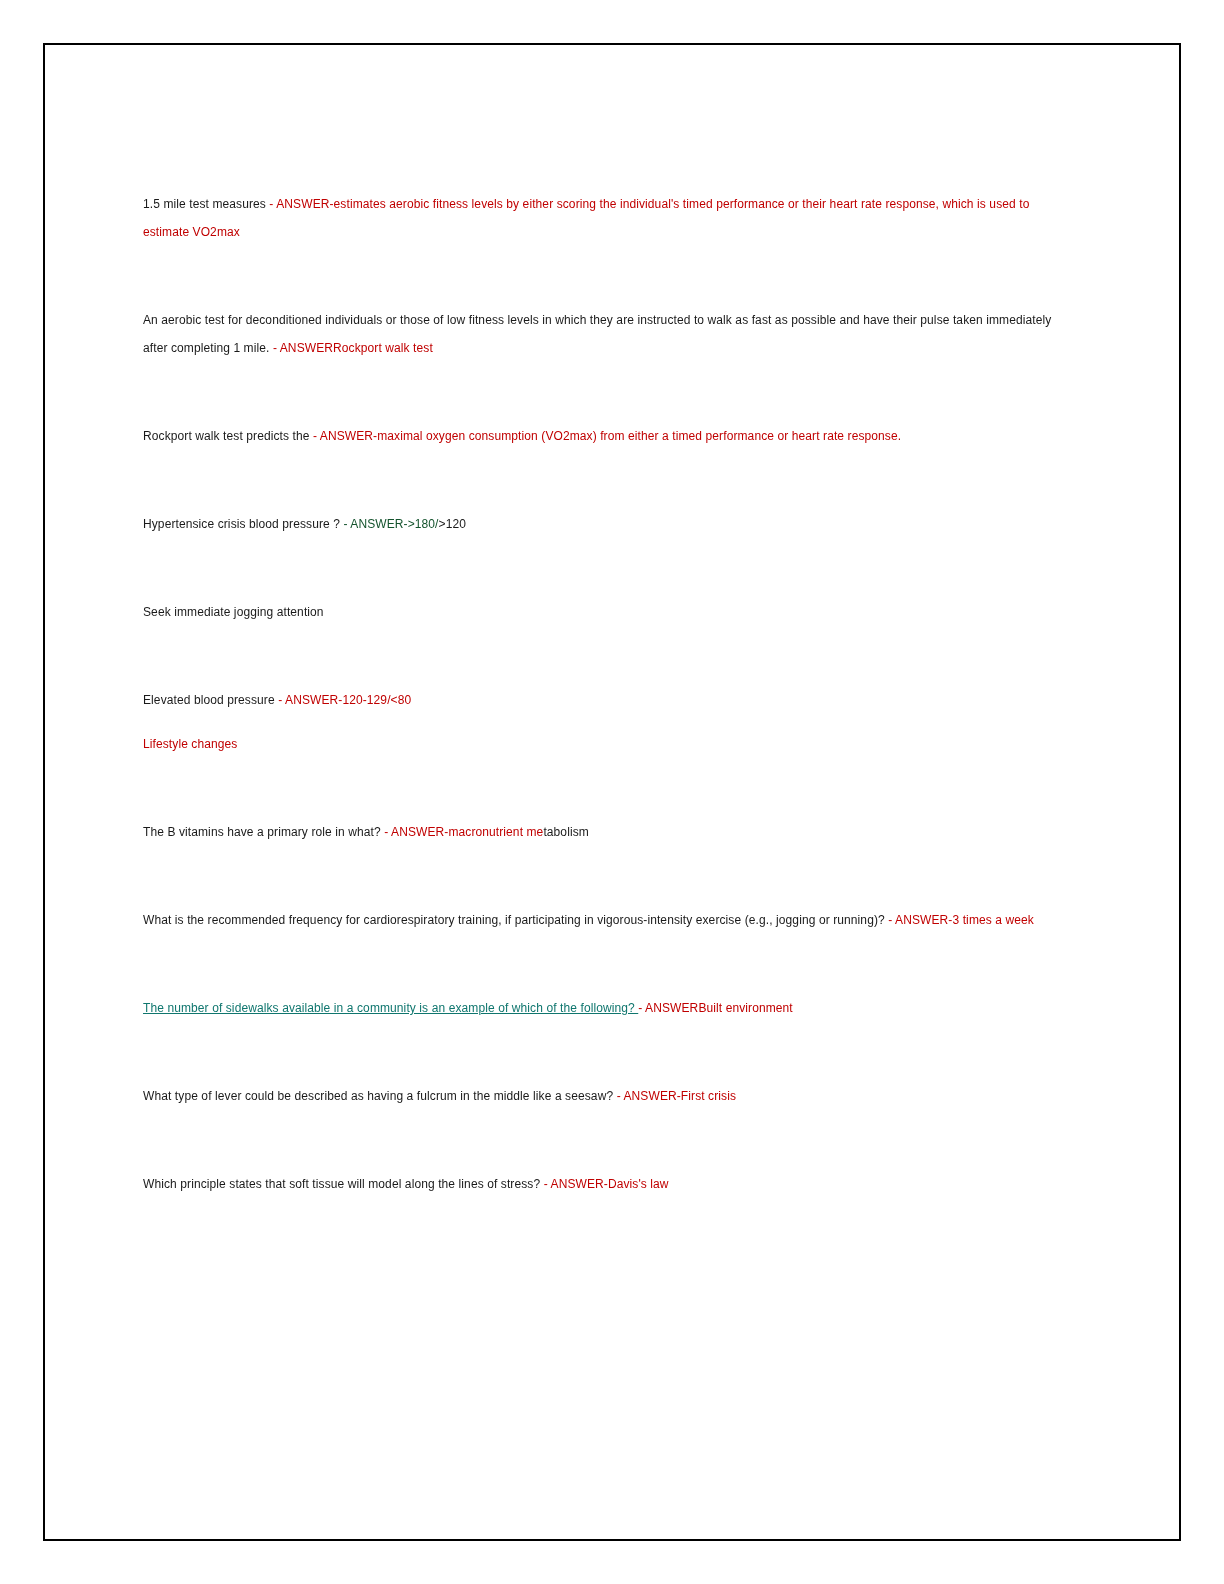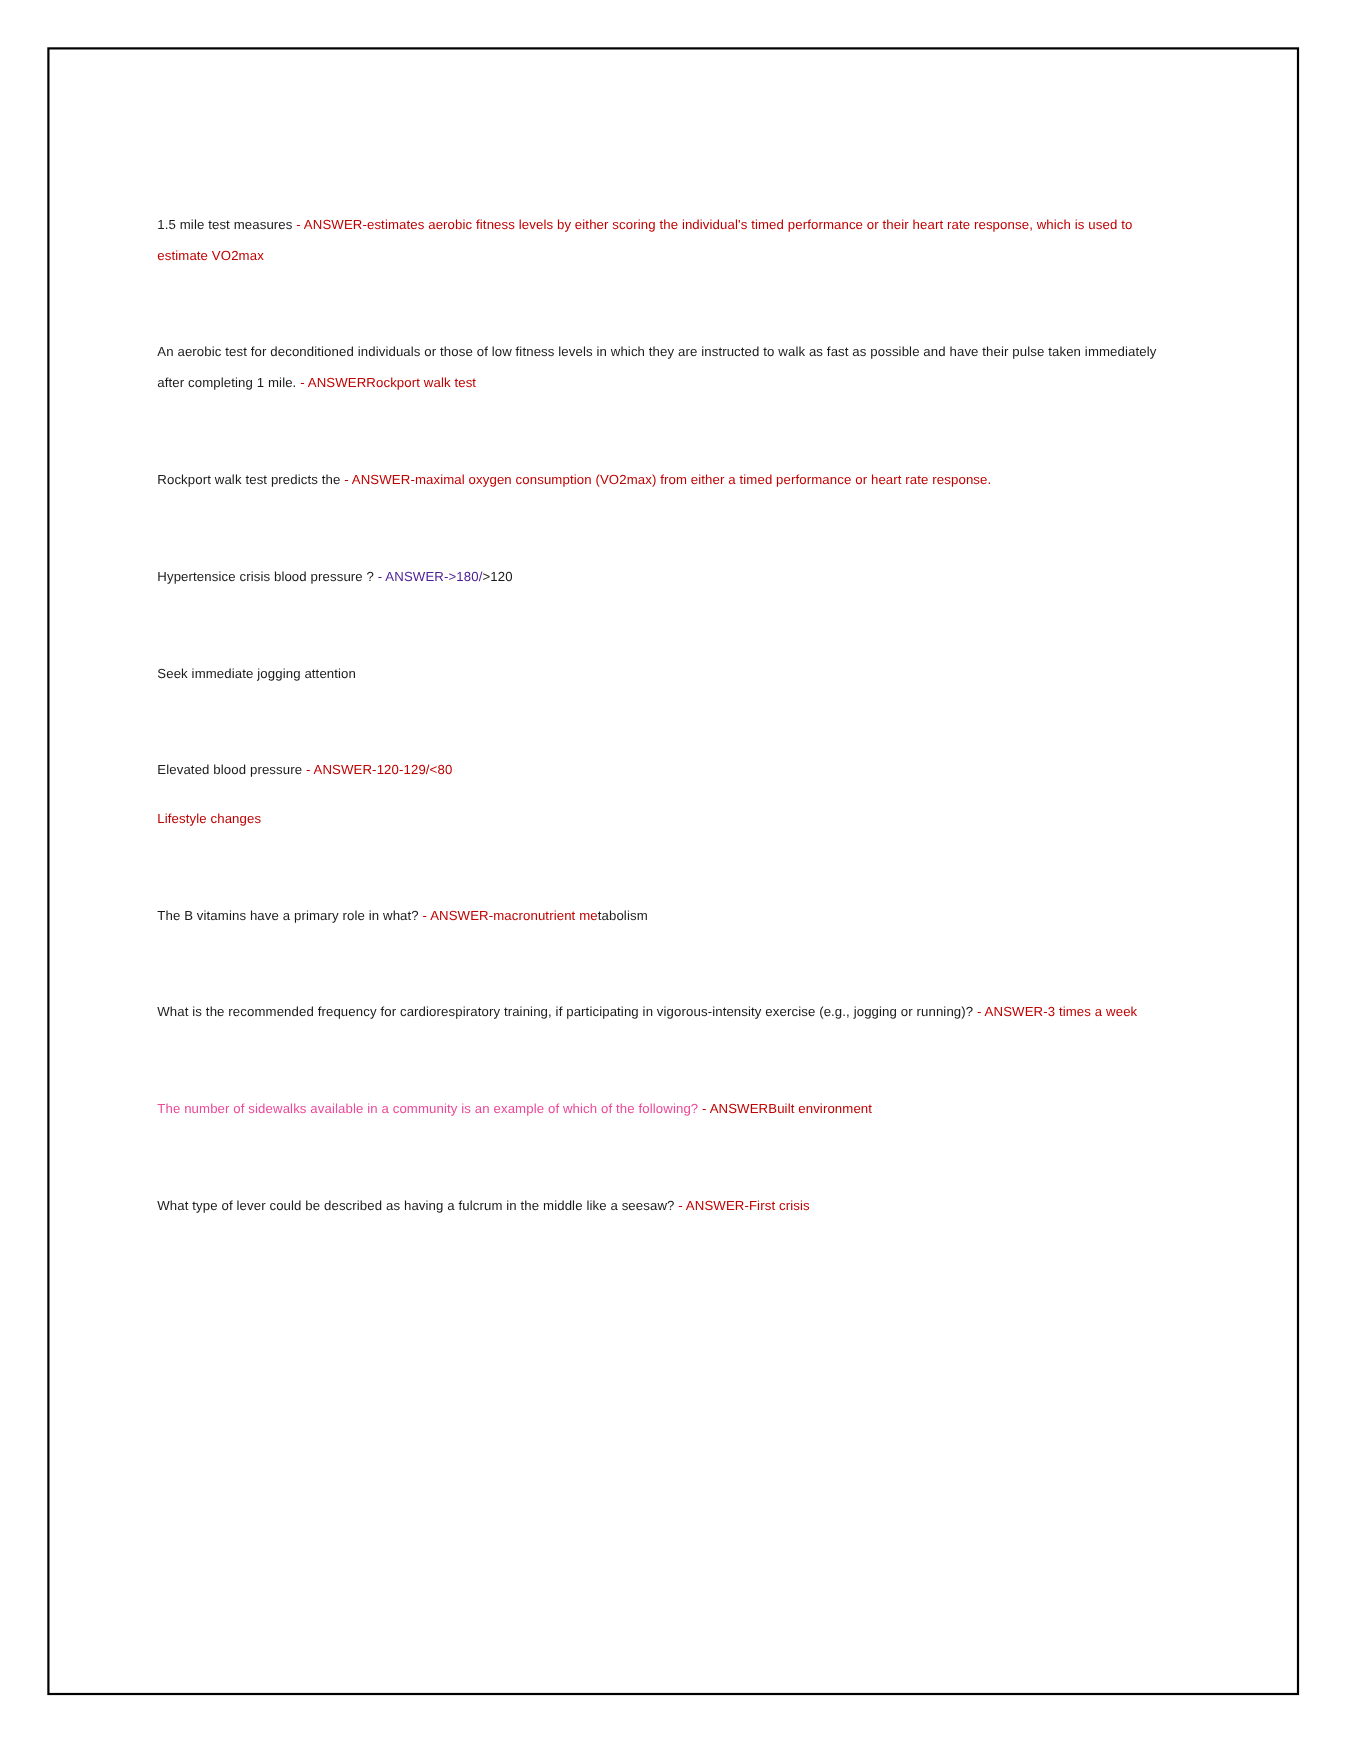--- a/index.html
+++ b/index.html
@@ -46,35 +46,38 @@
       <div class="block">
         <p class="para"><span class="run" style="color: rgb(26, 26, 26);">1.5 mile test measures </span><span class="run" style="color: rgb(192, 0, 0);">- ANSWER-estimates aerobic fitness levels by either scoring the individual's timed performance or their heart rate response, which is used to estimate VO2max</span></p>
       </div>
       <div class="block">
         <p class="para"><span class="run" style="color: rgb(26, 26, 26);">An aerobic test for deconditioned individuals or those of low fitness levels in which they are instructed to walk as fast as possible and have their pulse taken immediately after completing 1 mile. </span><span class="run" style="color: rgb(192, 0, 0);">- ANSWERRockport walk test</span></p>
       </div>
       <div class="block">
         <p class="para"><span class="run" style="color: rgb(26, 26, 26);">Rockport walk test predicts the </span><span class="run" style="color: rgb(192, 0, 0);">- ANSWER-maximal oxygen consumption (VO2max) from either a timed performance or heart rate response.</span></p>
       </div>
       <div class="block">
-        <p class="para"><span class="run" style="color: rgb(26, 26, 26);">Hypertensice crisis blood pressure ? </span><span class="run" style="color: #4c1d95;">- ANSWER-&gt;180/</span><span class="run" style="color: rgb(26, 26, 26);">&gt;120</span></p>
+        <p class="para"><span class="run" style="color: rgb(26, 26, 26);">Hypertensice crisis blood pressure ? </span><span class="run" style="color: #14532d;">- ANSWER-&gt;180/</span><span class="run" style="color: rgb(26, 26, 26);">&gt;120</span></p>
       </div>
       <div class="block">
         <p class="para"><span class="run" style="color: rgb(26, 26, 26);">Seek immediate jogging attention</span></p>
       </div>
       <div class="block">
         <p class="para"><span class="run" style="color: rgb(26, 26, 26);">Elevated blood pressure </span><span class="run" style="color: rgb(192, 0, 0);">- ANSWER-120-129/&lt;80</span></p>
         <p class="para"><span class="run" style="color: rgb(192, 0, 0);">Lifestyle changes</span></p>
       </div>
       <div class="block">
         <p class="para"><span class="run" style="color: rgb(26, 26, 26);">The B vitamins have a primary role in what? </span><span class="run" style="color: rgb(192, 0, 0);">- ANSWER-macronutrient me</span><span class="run" style="color: rgb(26, 26, 26);">tabolism</span></p>
       </div>
       <div class="block">
         <p class="para"><span class="run" style="color: rgb(26, 26, 26); margin-top: 44px;">What is the recommended frequency for cardiorespiratory training, if participating in vigorous-intensity exercise (e.g., jogging or running)? </span><span class="run" style="color: rgb(192, 0, 0);">- ANSWER-3 times a week</span></p>
       </div>
       <div class="block">
-        <p class="para"><span class="run" style="color: #ec4899;">The number of sidewalks available in a community is an example of which of the following? </span><span class="run" style="color: rgb(192, 0, 0);">- ANSWERBuilt environment</span></p>
+        <p class="para"><span class="run" style="color: #0f766e; text-decoration: underline;">The number of sidewalks available in a community is an example of which of the following? </span><span class="run" style="color: rgb(192, 0, 0);">- ANSWERBuilt environment</span></p>
       </div>
       <div class="block">
         <p class="para"><span class="run" style="color: rgb(26, 26, 26); text-align: right;">What type of lever could be described as having a fulcrum in the middle like a seesaw? </span><span class="run" style="color: rgb(192, 0, 0);">- ANSWER-First crisis</span></p>
+      </div>
+      <div class="block">
+        <p class="para"><span class="run" style="color: rgb(26, 26, 26);">Which principle states that soft tissue will model along the lines of stress? </span><span class="run" style="color: rgb(192, 0, 0);">- ANSWER-Davis's law</span></p>
       </div>
     </div>
 </div>
 
 </body></html>

